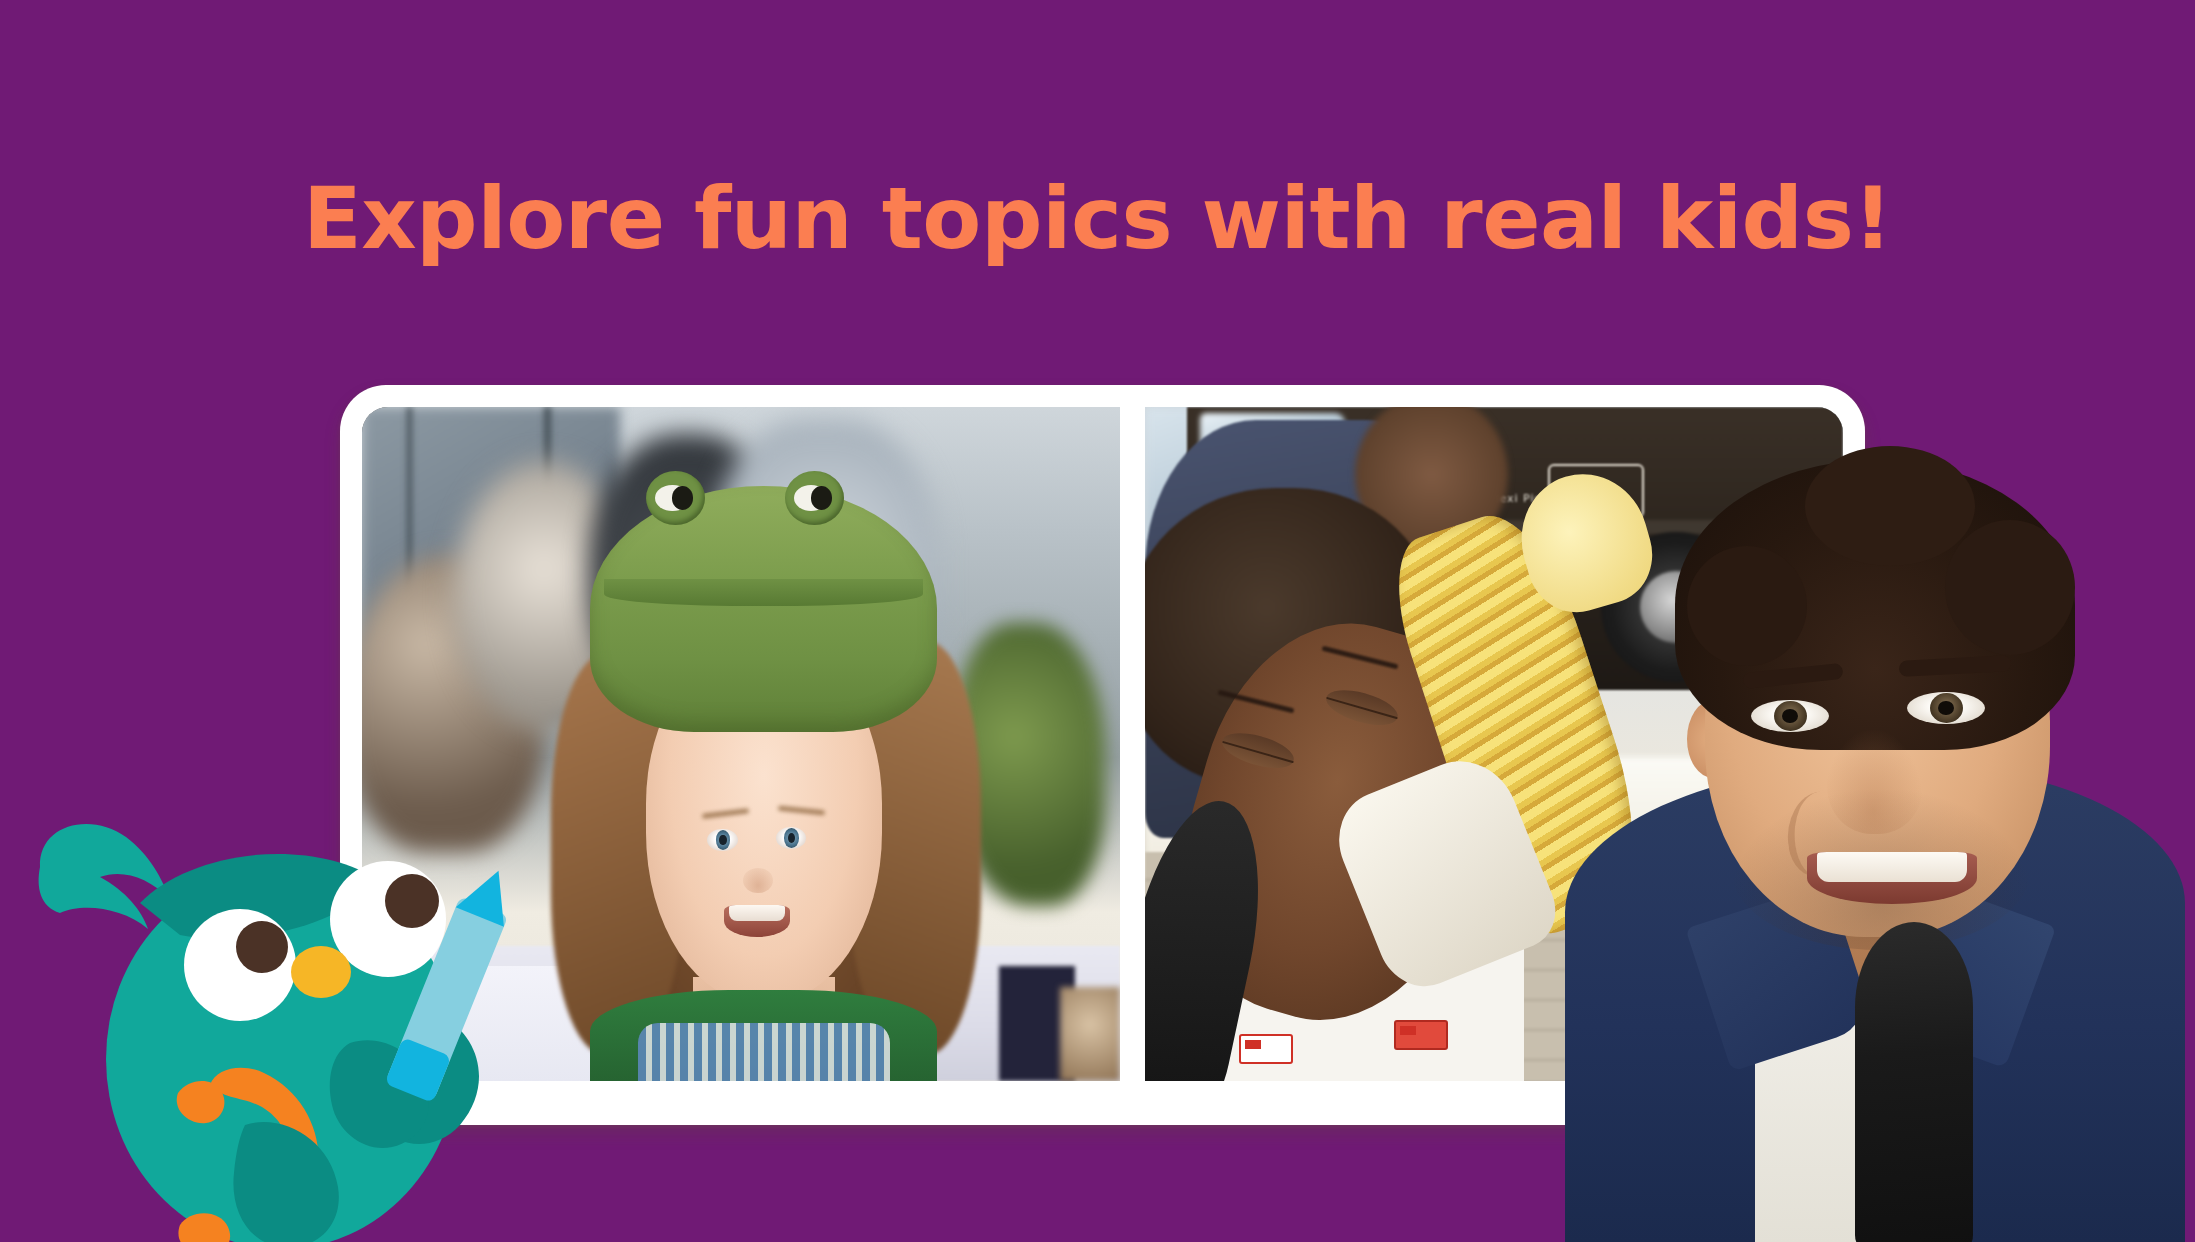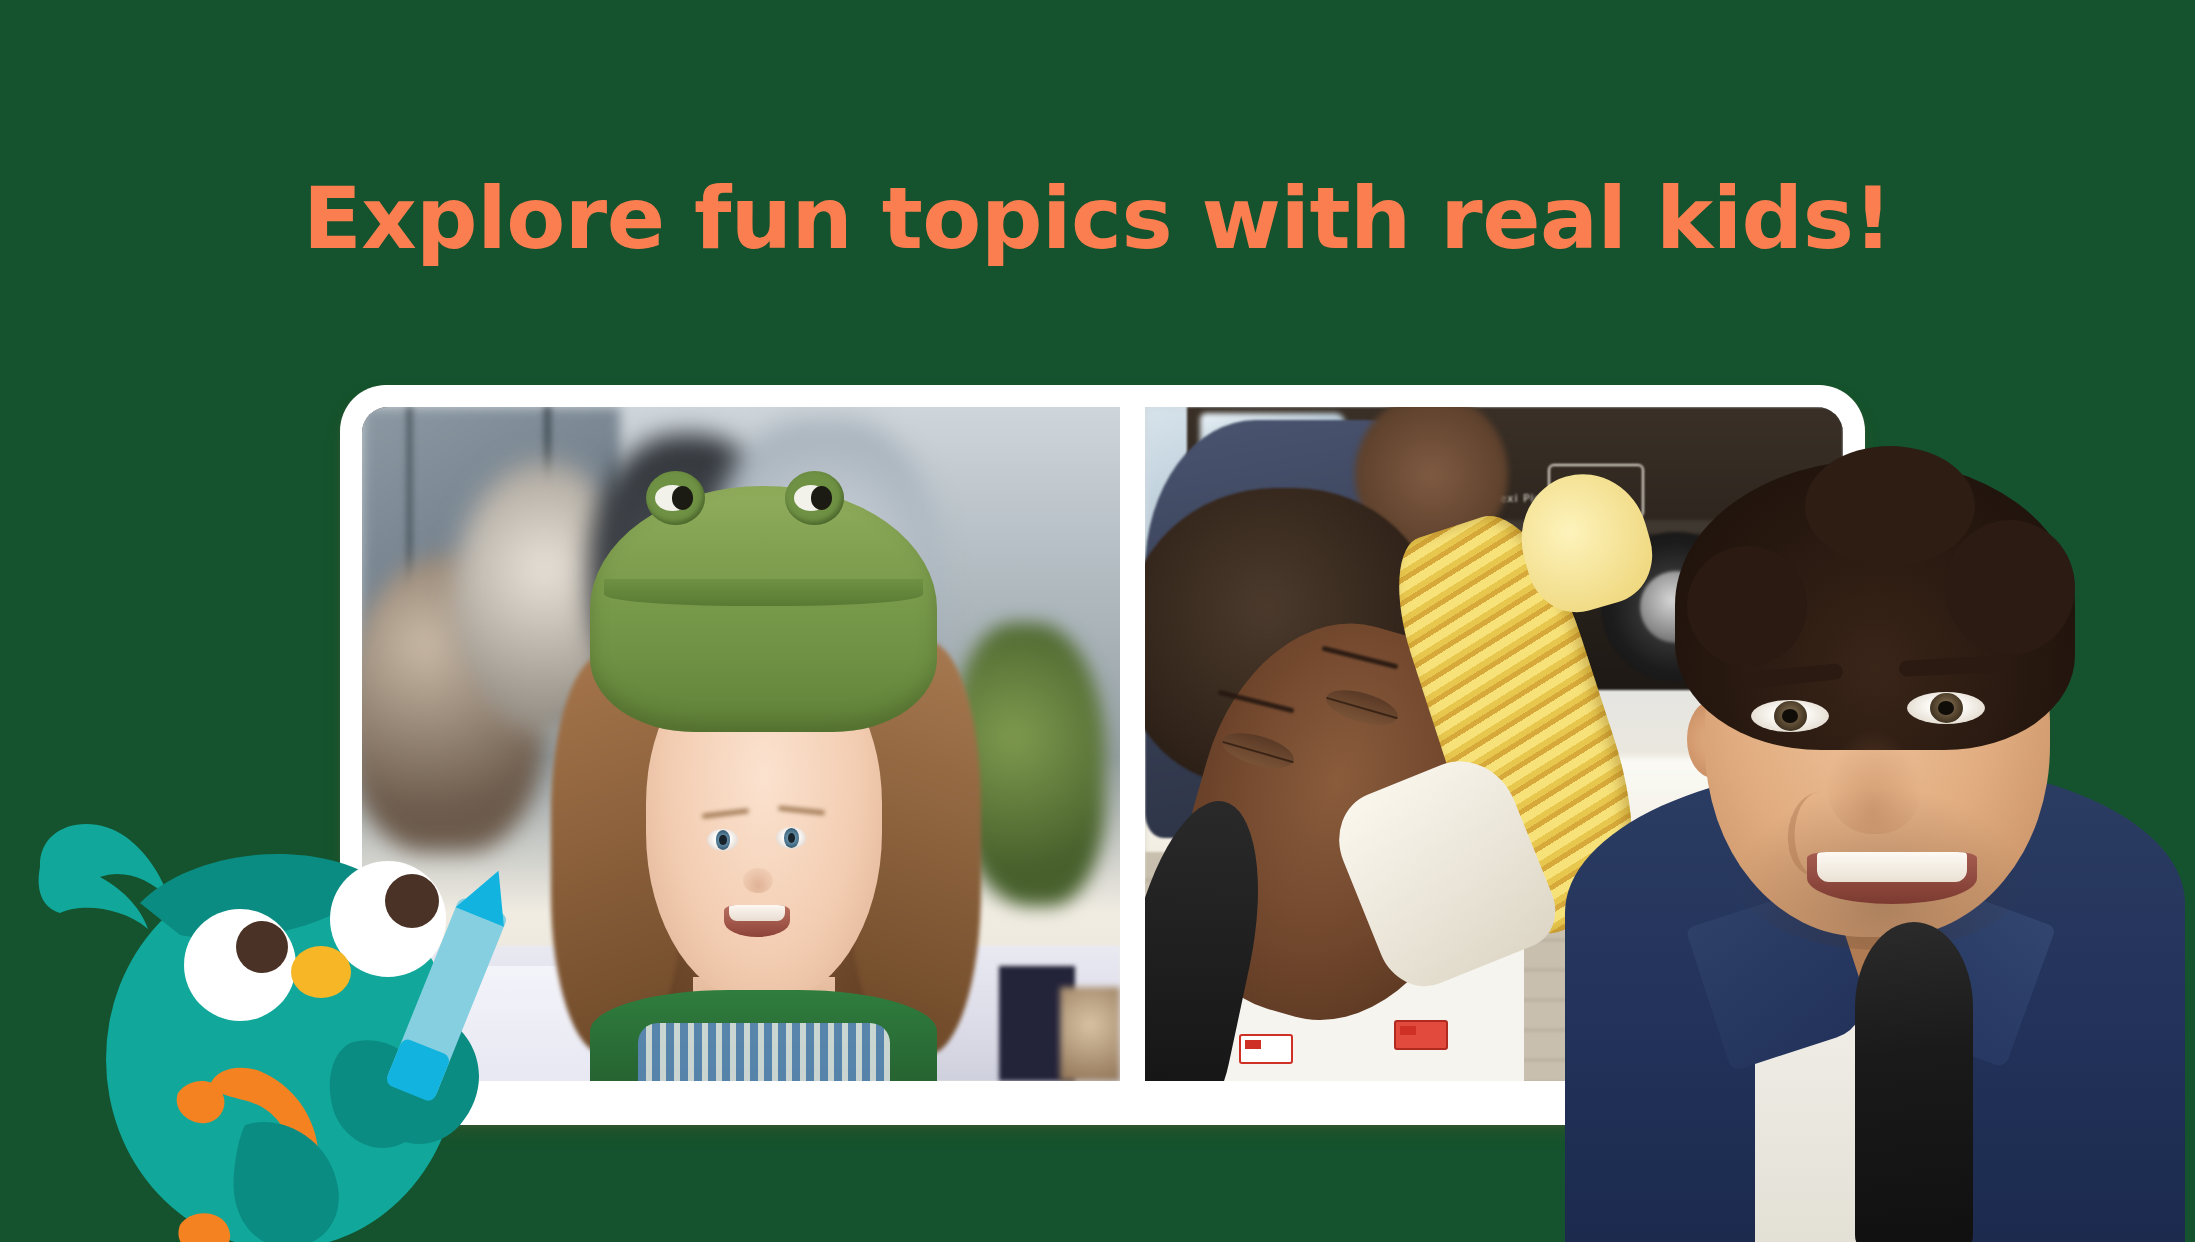--- a/index.html
+++ b/index.html
@@ -2,21 +2,21 @@
 <html><head>
 <meta charset="utf-8">
 <style>
   * { margin:0; padding:0; box-sizing:border-box; }
   html,body { width:2195px; height:1242px; overflow:hidden; }
   body{
     font-family:"Liberation Sans", sans-serif;
     background:#FDD138;
     position:relative;
   }
-  #stage{ position:absolute; inset:0; background:#14532d; overflow:hidden; }
+  #stage{ position:absolute; inset:0; background:#701a75; overflow:hidden; }
 
   
   .headline{
     position:absolute;
     top:168px; left:0; width:100%;
     text-align:center;
     font-size:86px;
     font-weight:bold;
     letter-spacing:-0.5px;
     color:#FB7E51;

